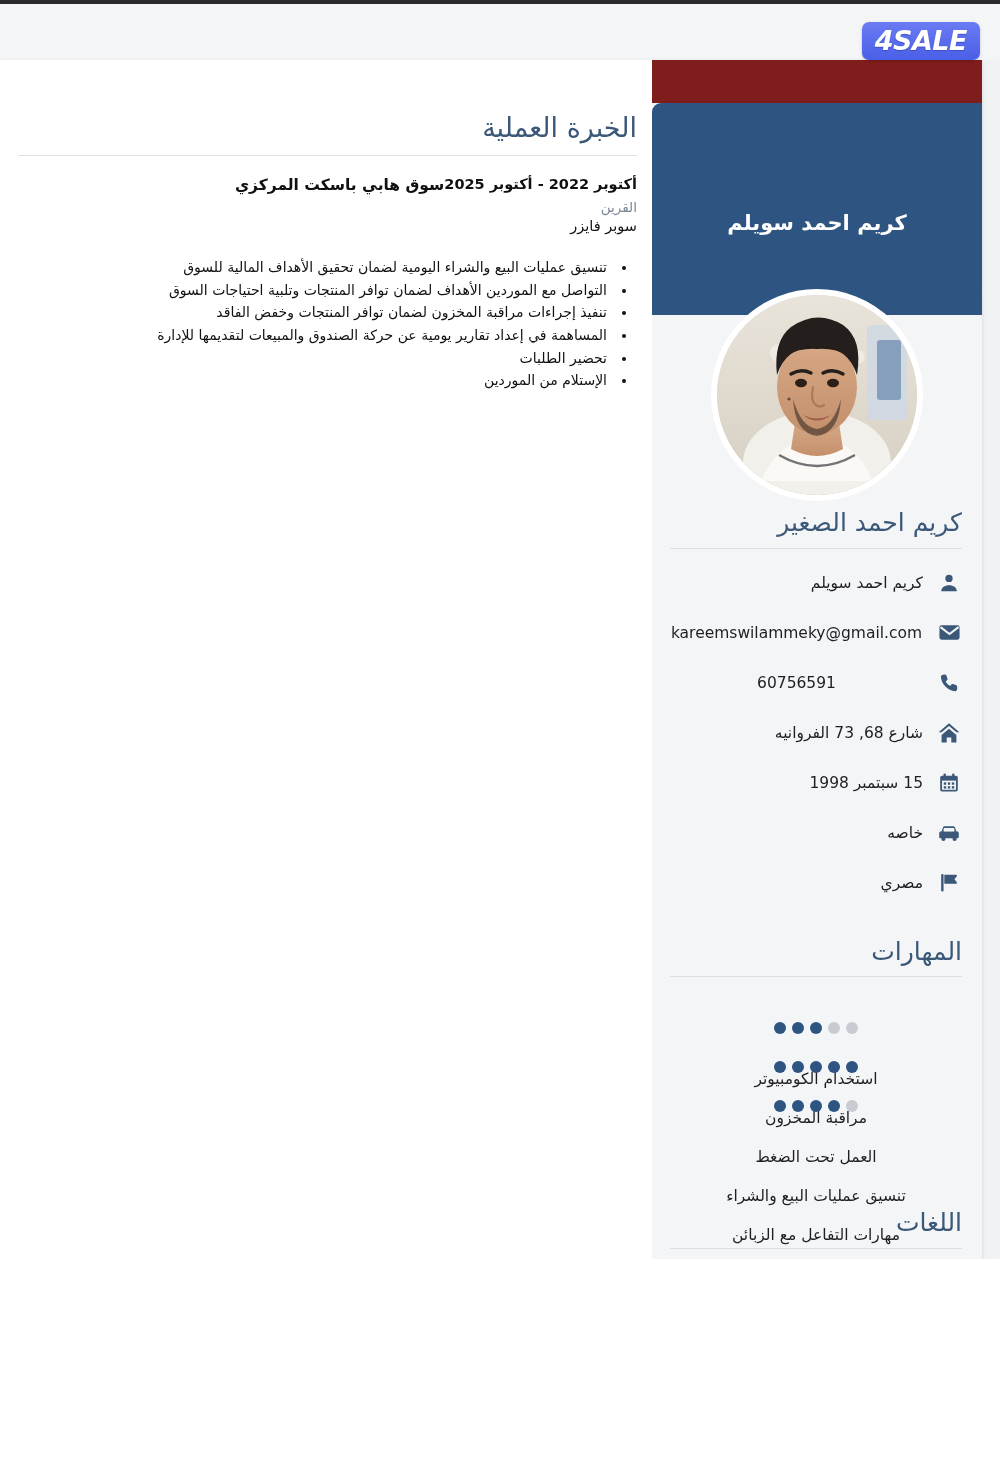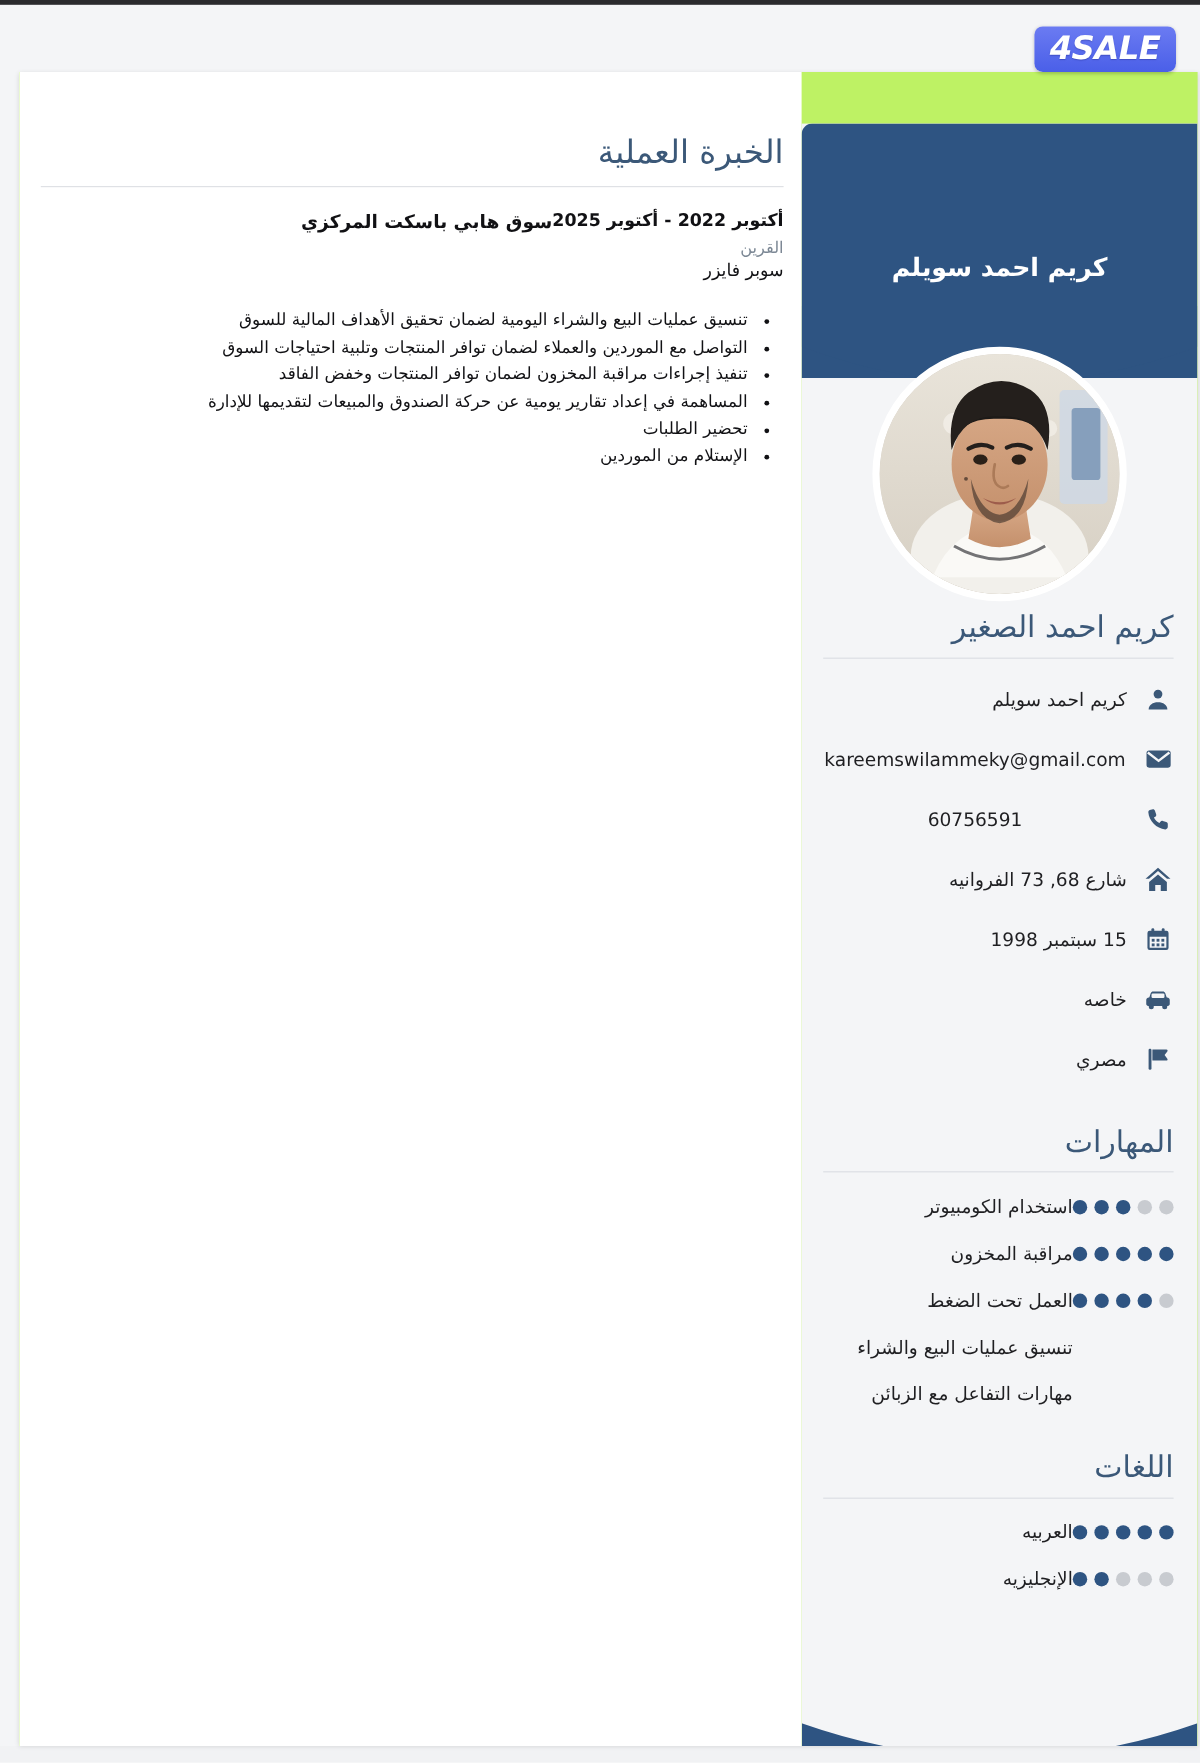--- a/index.html
+++ b/index.html
@@ -4,21 +4,21 @@
 <title>CV</title>
 <style>
   html, body {
     margin: 0;
     padding: 0;
     background: #ffffff;
   }
   #screen {
     position: relative;
     width: 1000px;
-    height: 1469px;
+    height: 1259px;
     overflow: hidden;
     background: #f4f5f7;
     font-family: "DejaVu Sans", "Liberation Sans", sans-serif;
   }
   
   .chrome-strip {
     position: absolute;
     top: 0; left: 0;
     width: 1000px;
     height: 4px;
@@ -30,24 +30,24 @@
     top: 4px; left: 0;
     width: 1000px;
     height: 56px;
     background: #f4f5f7;
     z-index: 10;
   }
   
   .page {
     position: absolute;
     top: 60px;
-    left: 16px;
+    left: 0;
     width: 982px;
     height: 1395px;
-    background: #bef264;
+    background: #7f1d1d;
     box-shadow: 0 1px 4px rgba(0,0,0,0.13);
     overflow: hidden;
     z-index: 20;
   }
   .page-right-gutter {
     position: absolute;
     top: 60px;
     left: 982px;
     width: 18px;
     height: 1409px;
@@ -182,21 +182,21 @@
     font-size: 15.5px;
     color: #1f1f22;
     white-space: nowrap;
     direction: rtl;
   }
   .c-text.ltr { direction: ltr; text-align: center; unicode-bidi: plaintext; }
 
   .rate-block { margin-top: 2px; }
   .rate-row {
     display: flex;
-    flex-direction: row;
+    flex-direction: column;
     align-items: center;
     height: 39px;
   }
   .rate-label {
     flex: 1 1 auto;
     text-align: right;
     font-size: 15.5px;
     color: #1f1f22;
     white-space: nowrap;
     order: 2;
@@ -333,21 +333,21 @@
 
       <div class="job">
         <div class="job-head">
           <div class="job-title">سوق هابي باسكت المركزي</div>
           <div class="job-dates">أكتوبر 2022 - أكتوبر 2025</div>
         </div>
         <div class="job-place">القرين</div>
         <div class="job-role">سوبر فايزر</div>
         <ul class="duties" id="duties-list">
             <li>تنسيق عمليات البيع والشراء اليومية لضمان تحقيق الأهداف المالية للسوق</li>
-            <li>التواصل مع الموردين والعملاء لضمان توافر المنتجات وتلبية احتياجات السوق</li>
+            <li>التواصل مع الموردين الأهداف لضمان توافر المنتجات وتلبية احتياجات السوق</li>
             <li>تنفيذ إجراءات مراقبة المخزون لضمان توافر المنتجات وخفض الفاقد</li>
             <li>المساهمة في إعداد تقارير يومية عن حركة الصندوق والمبيعات لتقديمها للإدارة</li>
             <li>تحضير الطلبات</li>
             <li>الإستلام من الموردين</li>
           </ul>
       </div>
     </div>
 
     <div class="sidebar">
 

